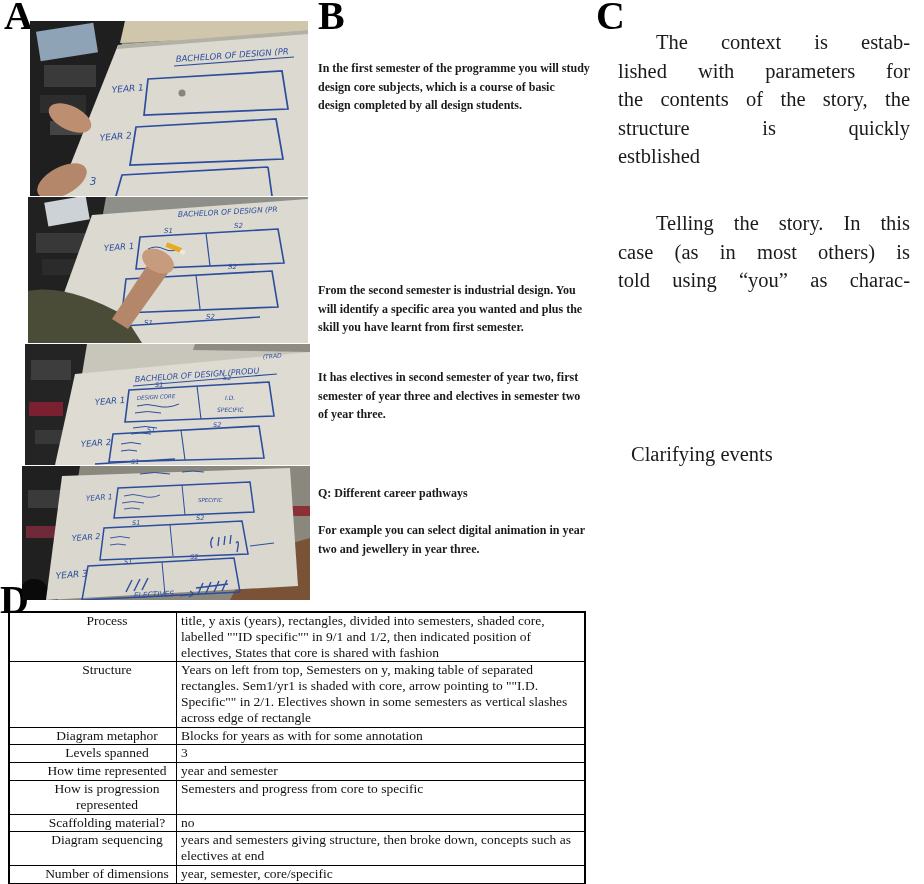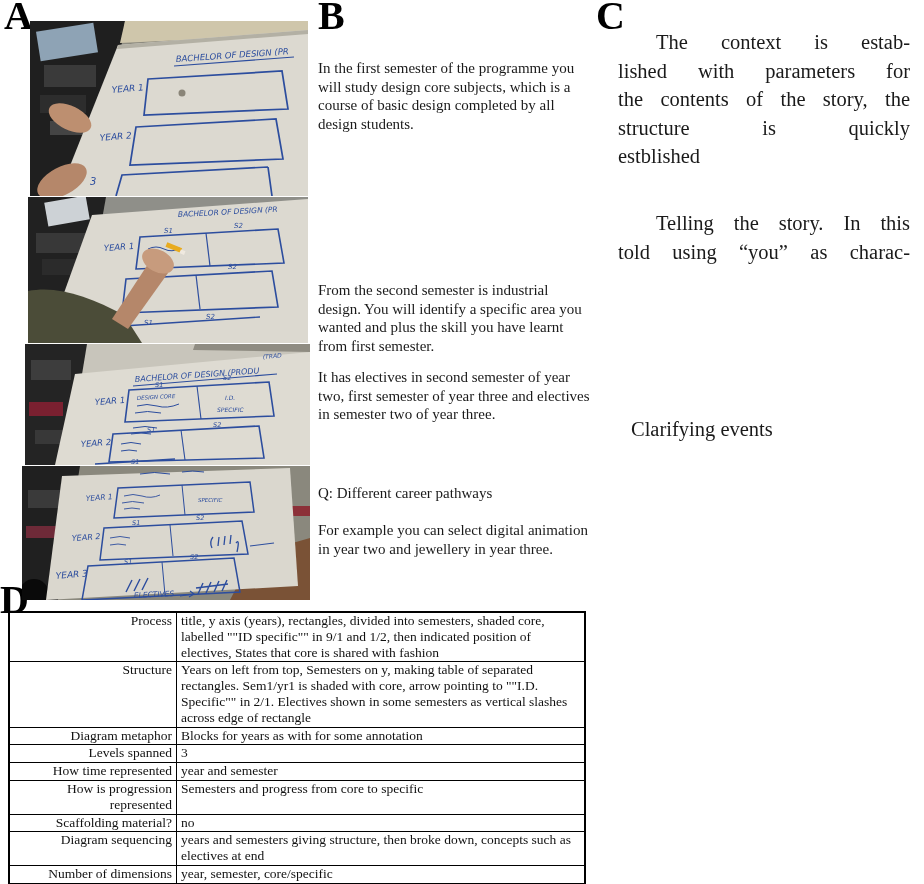--- a/index.html
+++ b/index.html
@@ -4,33 +4,33 @@
 <style>
   html,body{margin:0;padding:0;background:#fff;}
   .page{position:relative;width:924px;height:884px;background:#ffffff;overflow:hidden;
         font-family:"Liberation Serif",serif;color:#111;}
   .big-letter{position:absolute;font-weight:bold;font-size:40px;line-height:1;
               font-family:"Liberation Serif",serif;color:#000;}
   
   .photo{position:absolute;overflow:hidden;}
   .photo svg{display:block;width:100%;height:100%;}
   
-  .b-par{position:absolute;left:318px;width:272px;font-size:15px;line-height:18.6px;
-         color:#1a1a1a;}
+  .b-par{position:absolute;left:318px;width:272px;font-size:12px;line-height:18.6px;
+         color:#1a1a1a;font-weight:bold;}
   
   .c-par{position:absolute;left:618px;width:292px;font-size:20.5px;line-height:28.5px;color:#1a1a1a;}
   .c-line{text-align:justify;text-align-last:justify;}
   .c-line.first{text-indent:38px;}
   .c-line.last{text-align-last:left;}
   .c-note{position:absolute;left:631px;font-size:20.5px;color:#1a1a1a;}
   
   table.dtable{position:absolute;left:8px;top:611px;width:578px;border-collapse:collapse;
                font-size:13.5px;line-height:15.8px;color:#111;}
   table.dtable td{border:1px solid #000;padding:0 4px 1px 4px;vertical-align:top;}
-  table.dtable td.lab{width:130px;text-align:right;padding-left:32px;}
+  table.dtable td.lab{width:130px;text-align:center;padding-left:32px;}
   table.dtable{border:2px solid #000;}
   .wbtxt{font-family:"DejaVu Sans",sans-serif;font-style:italic;fill:#2c4d9e;}
 </style>
 </head>
 <body>
 
 <div class="page">
 
   <div class="big-letter" style="left:4px;top:-4px;">A</div>
   <div class="big-letter" style="left:318px;top:-4px;">B</div>
@@ -169,23 +169,24 @@
 
   <div class="c-par" style="top:28px;">
     <div class="c-line first">The context is estab-</div>
     <div class="c-line">lished with parameters for</div>
     <div class="c-line">the contents of the story, the</div>
     <div class="c-line">structure is quickly</div>
     <div class="c-line last">estblished</div>
   </div>
   <div class="c-par" style="top:209px;">
     <div class="c-line first">Telling the story.  In this</div>
+    <div class="c-line">case (as in most others) is</div>
     <div class="c-line">told using “you” as charac-</div>
   </div>
-  <div class="c-note" style="top:418px;">Clarifying events</div>
+  <div class="c-note" style="top:443px;">Clarifying events</div>
 
   <table class="dtable">
     <tbody>
         <tr>
       <td class="lab">Process</td>
       <td>title, y axis (years), rectangles, divided into semesters, shaded core, labelled ""ID specific"" in 9/1 and 1/2, then indicated position of electives, States that core is shared with fashion</td>
     </tr>
     <tr>
       <td class="lab">Structure</td>
       <td>Years on left from top, Semesters on y, making table of separated rectangles. Sem1/yr1 is shaded with core, arrow pointing to ""I.D. Specific"" in 2/1. Electives shown in some semesters as vertical slashes across edge of rectangle</td>

